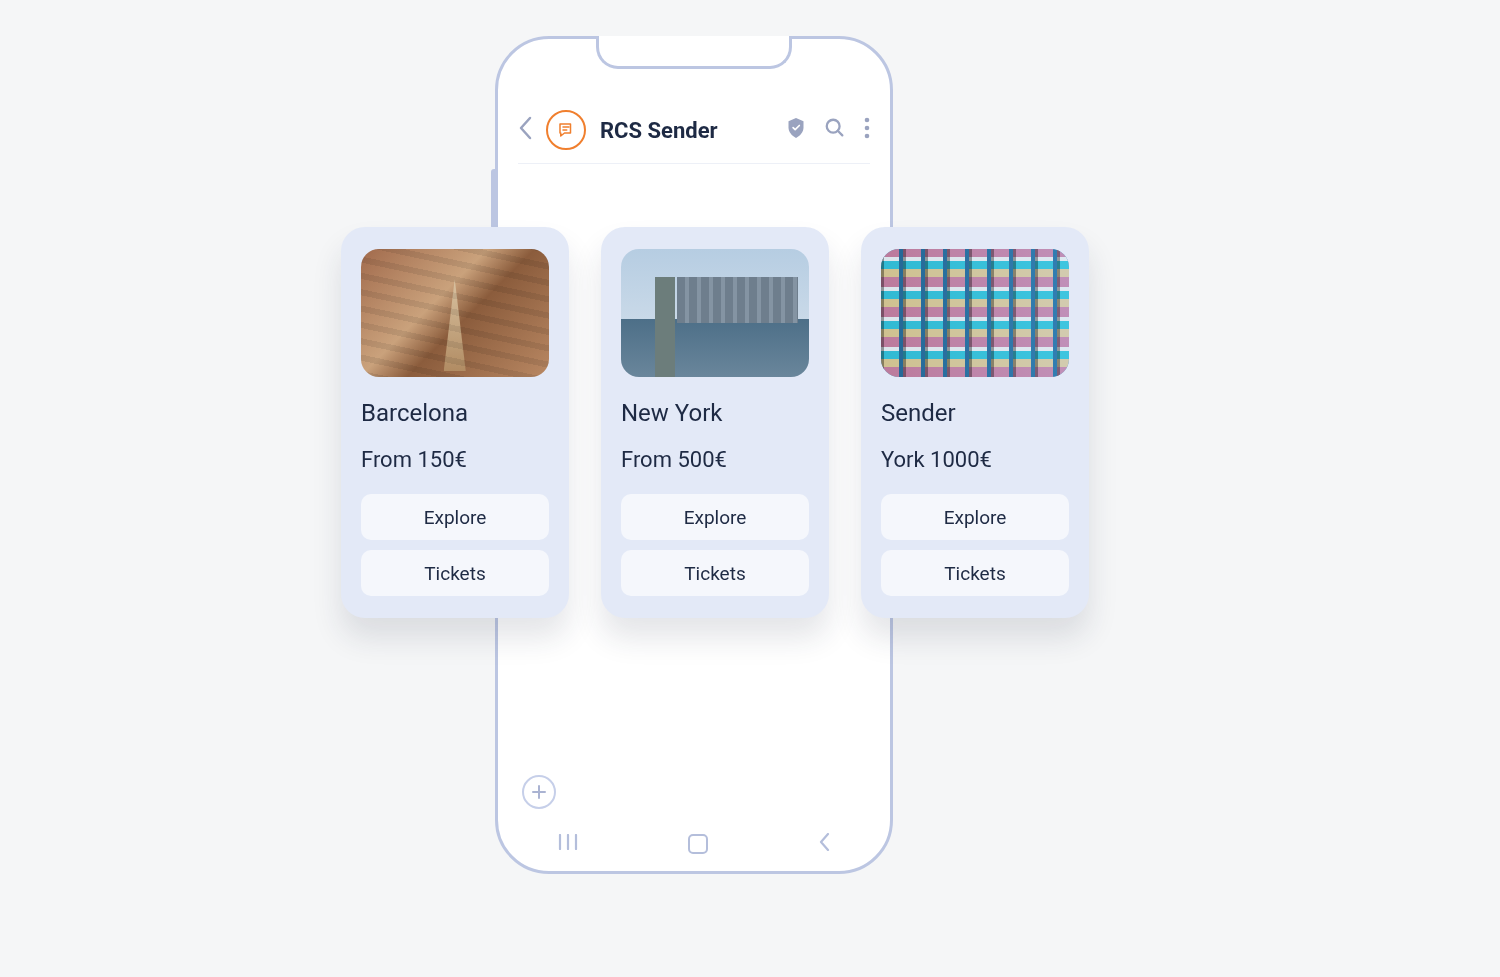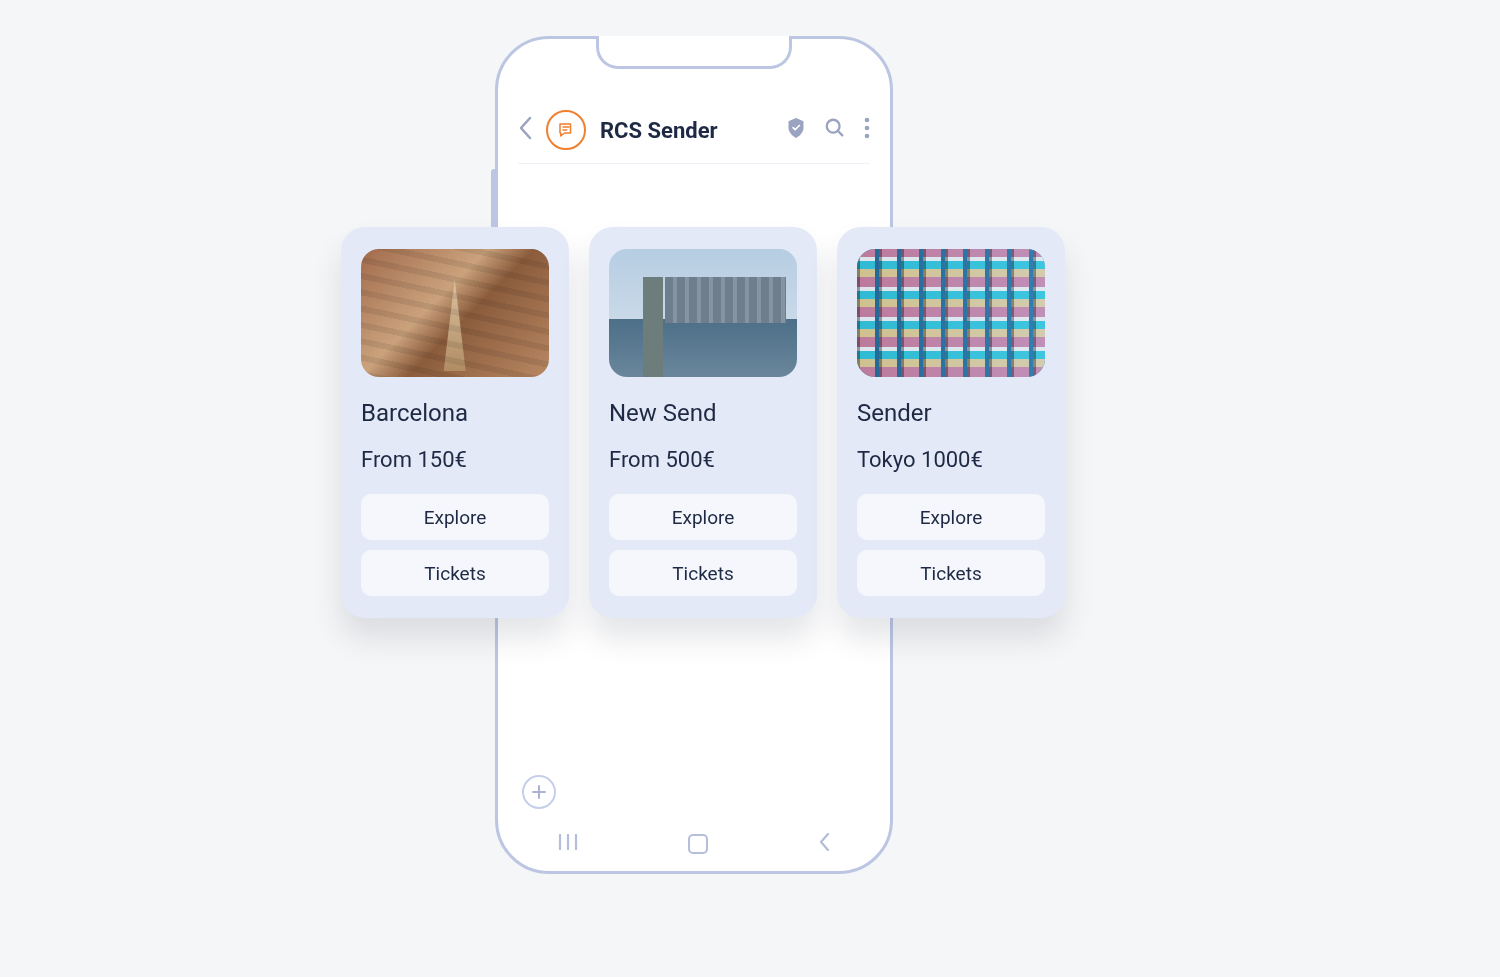--- a/index.html
+++ b/index.html
@@ -66,21 +66,21 @@
   .msg-right-icons{margin-left:auto;display:flex;gap:12px;align-items:center;}
 
   
   .android-nav{
     position:absolute;bottom:16px;left:60px;right:60px;display:flex;justify-content:space-between;align-items:center;color:#b4bedb;
   }
   .nav-sq{width:16px;height:16px;border:2px solid #b4bedb;border-radius:5px;}
 
   
   .cards{
-    position:absolute;top:227px;left:341px;display:flex;gap:20px;align-items:flex-end;
+    position:absolute;top:227px;left:341px;display:flex;gap:32px;align-items:flex-end;
   }
   .card{
     width:228px;background:var(--card);border-radius:24px;padding:22px 20px 22px;box-sizing:border-box;
     box-shadow:0 20px 30px rgba(30,42,68,0.12);
     display:flex;flex-direction:column;
   }
   .card-img{
     width:100%;height:128px;border-radius:18px;background:#6b6b6b;overflow:hidden;position:relative;
   }
   .card-title{margin-top:22px;font-size:24px;color:var(--text);}
@@ -177,27 +177,27 @@
   <div class="cards">
     <div class="card">
       <div class="card-img img-barcelona"></div>
       <div class="card-title">Barcelona</div>
       <div class="card-price">From 150€</div>
       <div class="card-btn">Explore</div>
       <div class="card-btn">Tickets</div>
     </div>
     <div class="card">
       <div class="card-img img-newyork"></div>
-      <div class="card-title">New Send</div>
+      <div class="card-title">New York</div>
       <div class="card-price">From 500€</div>
       <div class="card-btn">Explore</div>
       <div class="card-btn">Tickets</div>
     </div>
     <div class="card">
       <div class="card-img img-tokyo"></div>
       <div class="card-title">Sender</div>
-      <div class="card-price">Tokyo 1000€</div>
+      <div class="card-price">York 1000€</div>
       <div class="card-btn">Explore</div>
       <div class="card-btn">Tickets</div>
     </div>
   </div>
 
 </div>
 
 </body></html>

